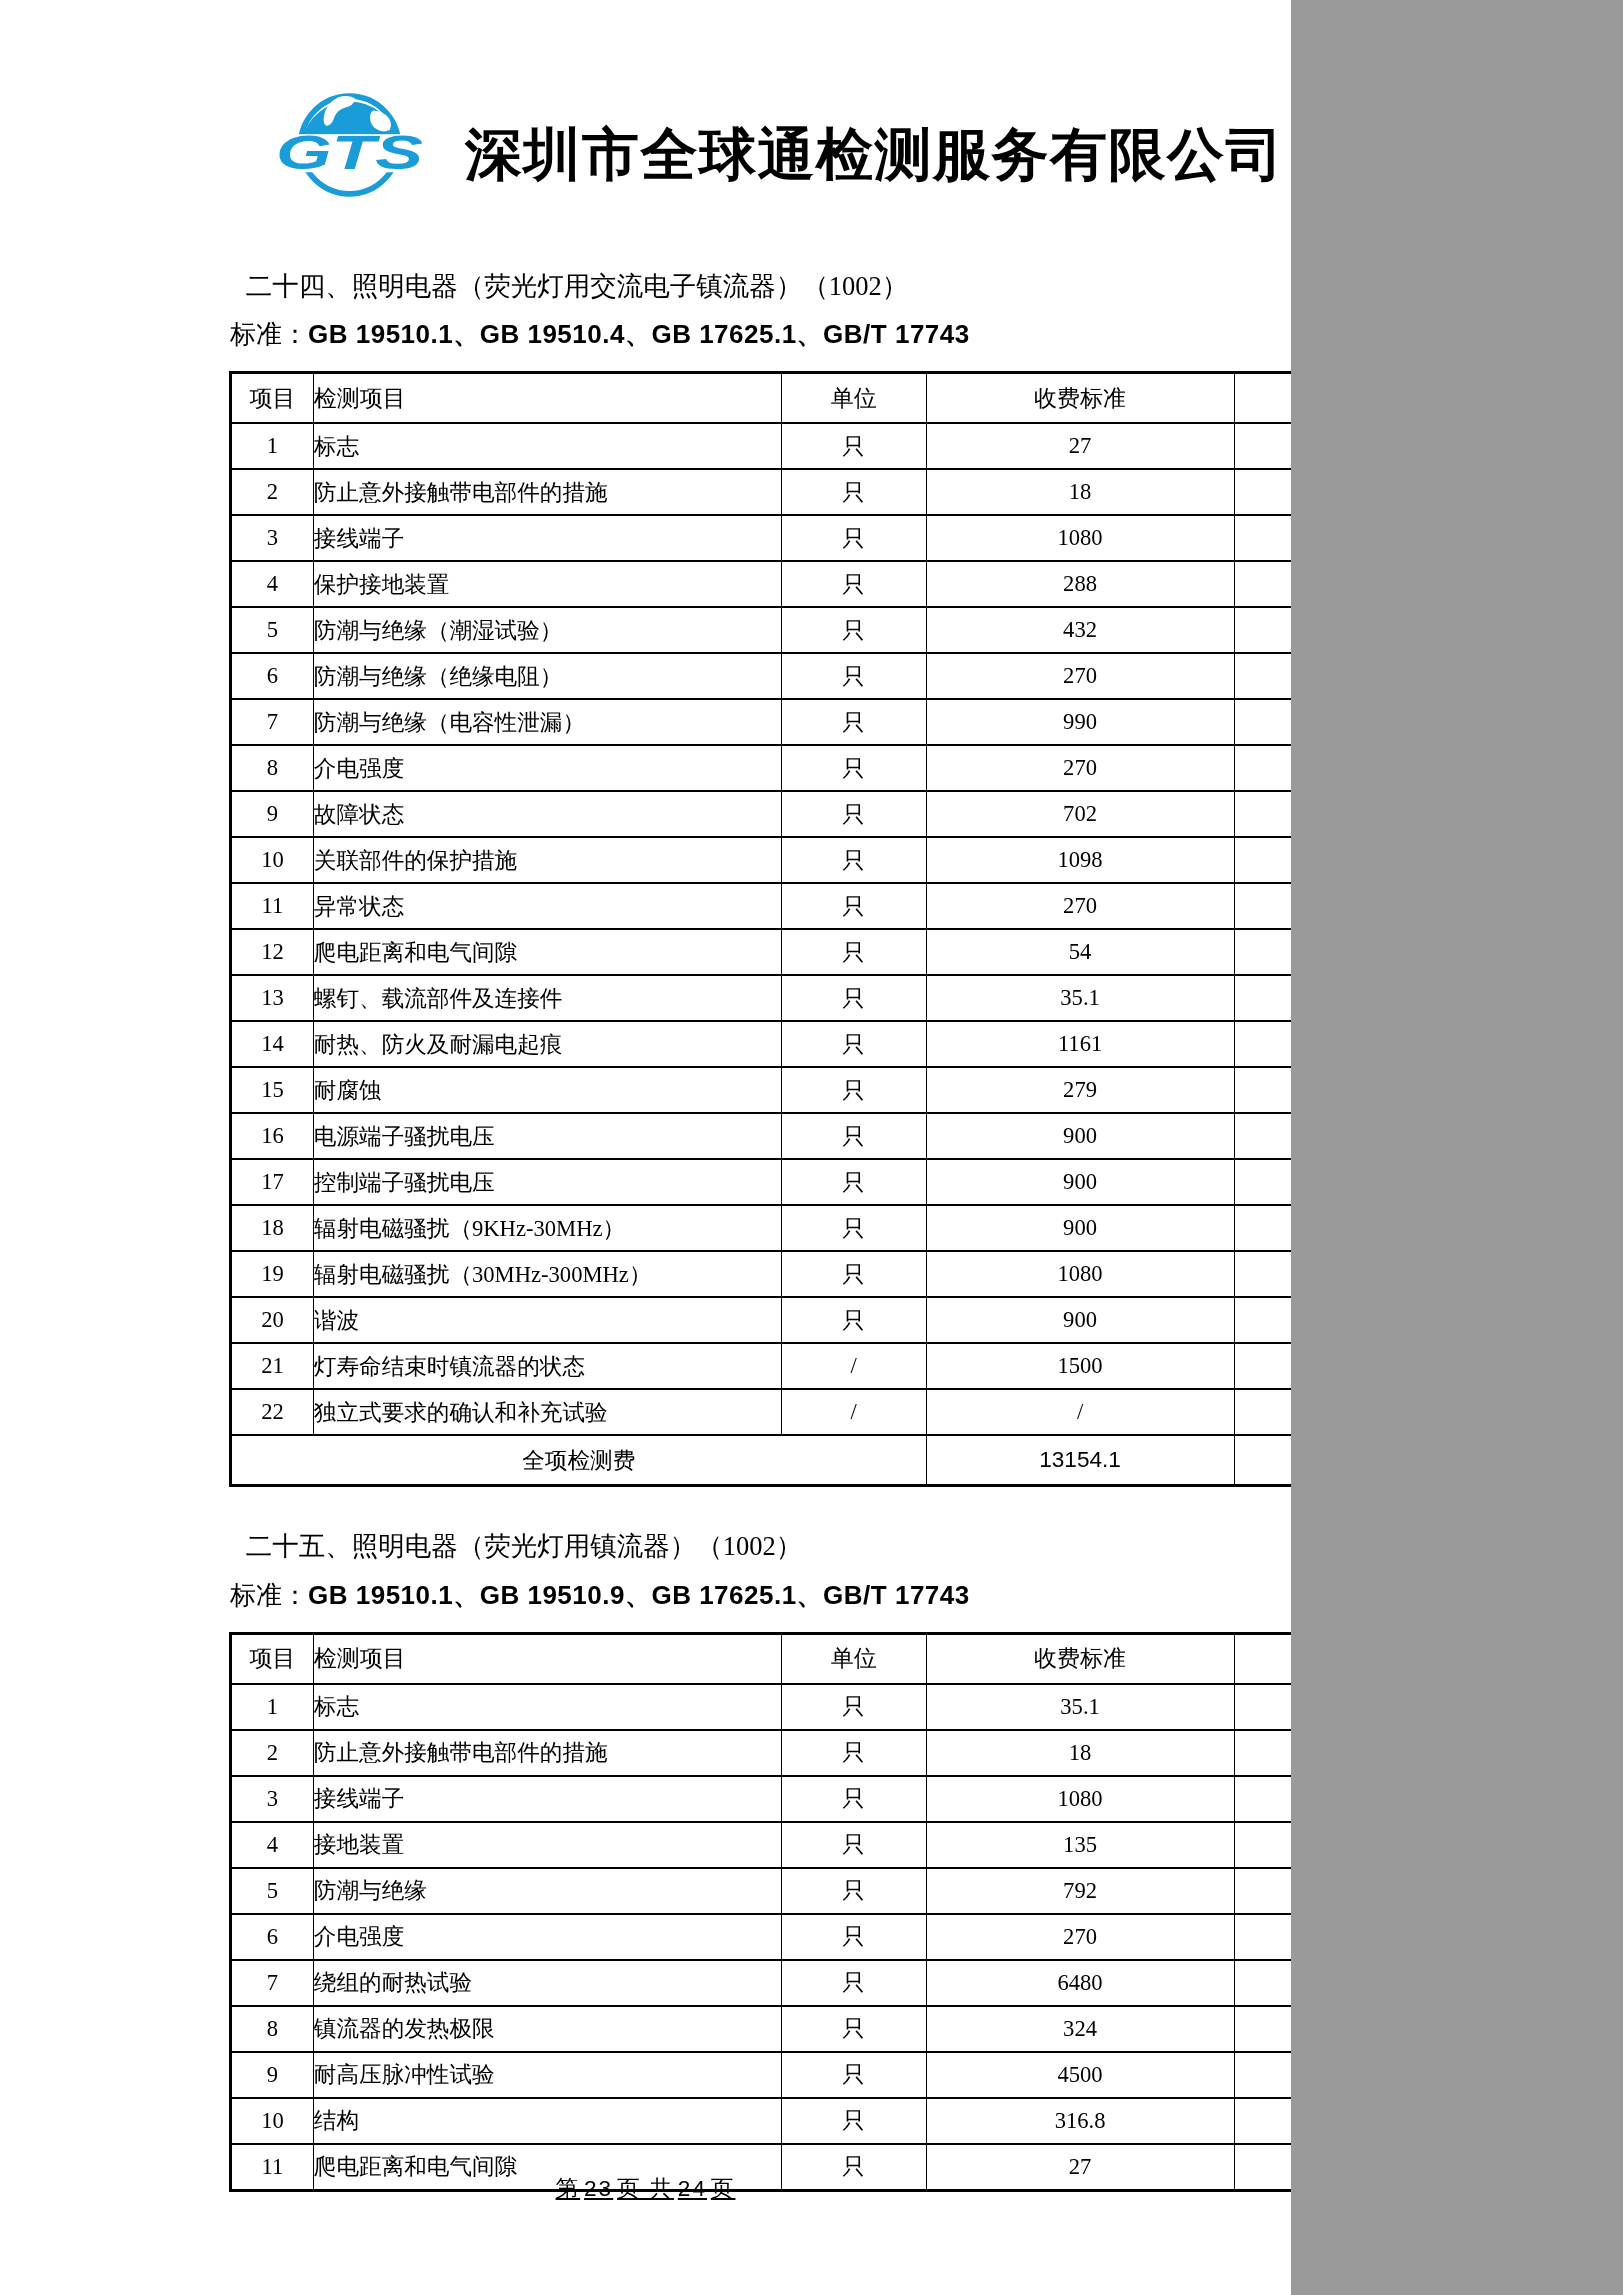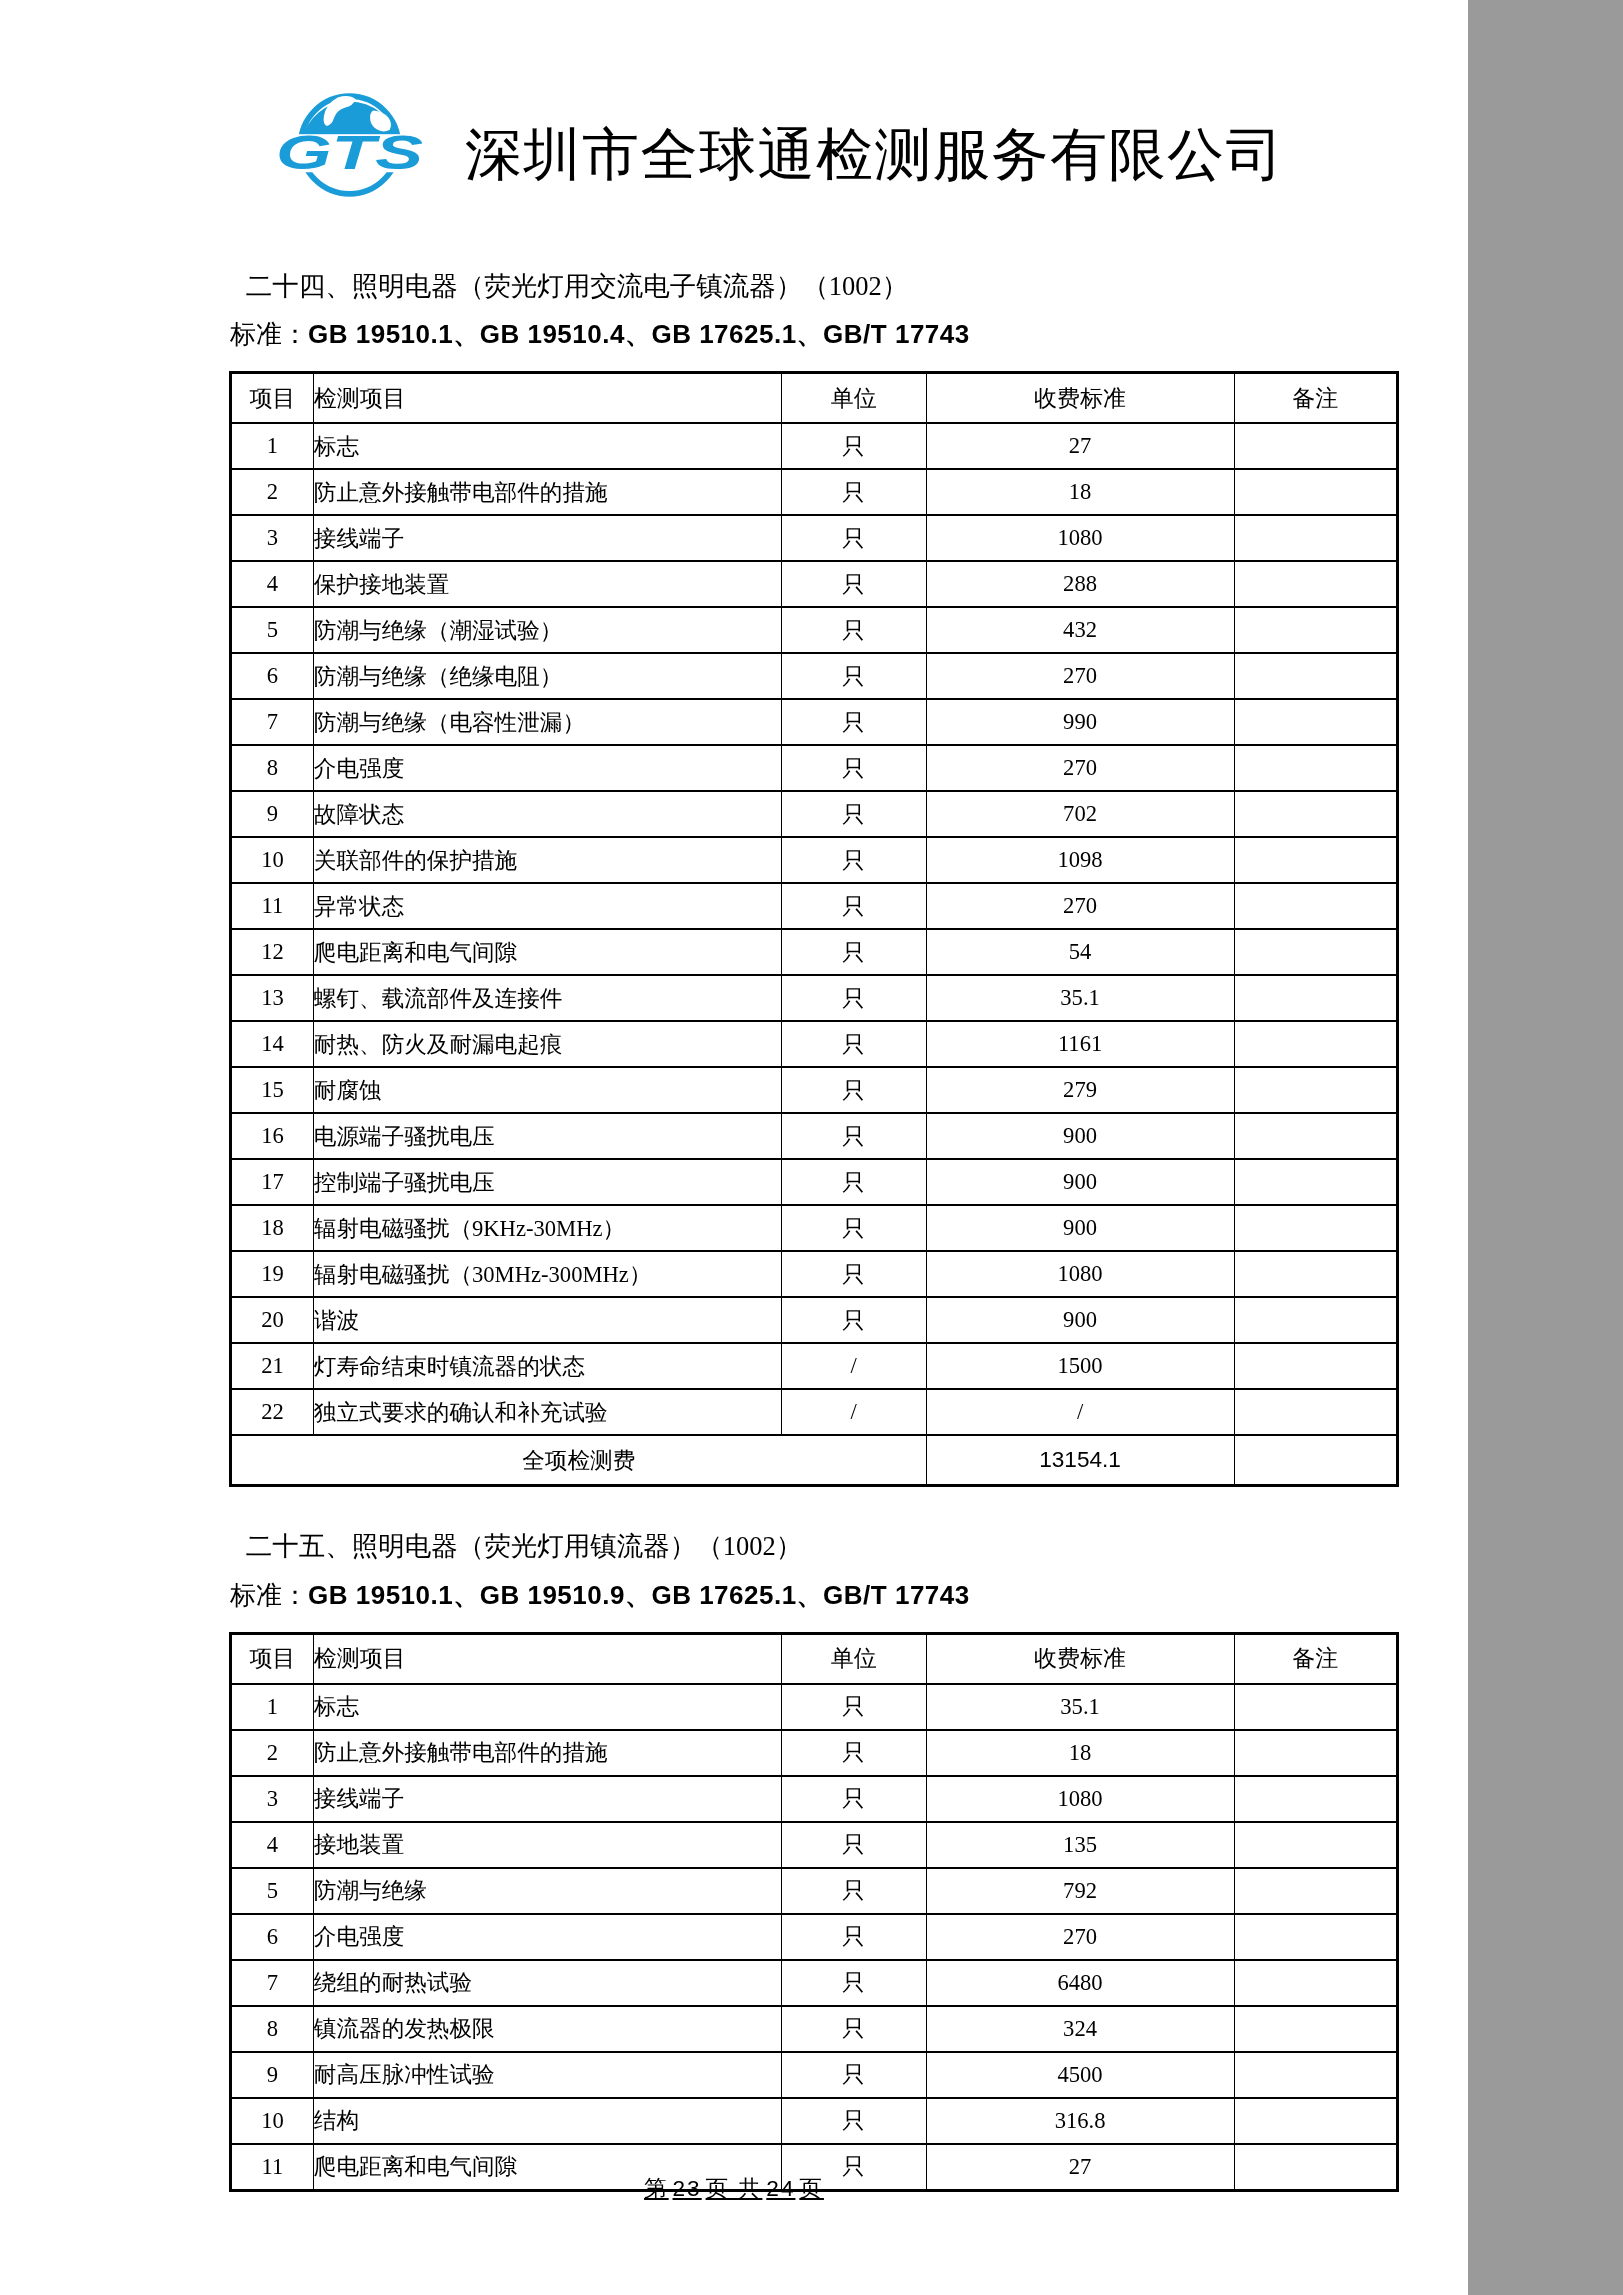--- a/index.html
+++ b/index.html
@@ -1,29 +1,29 @@
 <!DOCTYPE html>
 <html style="font-size:7.9px"><head>
 <meta charset="utf-8">
 <style>
   html,body { margin:0; padding:0; background:#9a9a9a; }
   .page {
     position:relative;
-    width:1468px; height:2295px;
+    width:1291px; height:2295px;
     background:#ffffff;
     font-family:"Liberation Serif","DejaVu Serif",serif;
     color:#000;
     overflow:hidden;
   }
   
   .logo-wrap { position:absolute; left:271px; top:91px; width:157px; height:108px; }
   .logo-wrap svg { width:100%; height:100%; display:block; }
   .company-name {
     position:absolute; left:465px; top:117px;
-    font-size:57px; font-weight:normal; letter-spacing:1.5px;
+    font-size:57px; font-weight:bold; letter-spacing:1.5px;
     white-space:nowrap;
   }
   
   .content { position:absolute; left:229px; top:271px; width:1170px; }
   .section + .section { margin-top:44px; }
   .sec-title {
     font-size:26.5px; font-weight:normal; margin:0 0 0 16.7px;
     white-space:nowrap; line-height:1.2;
   }
   .standards { font-size:26px; margin:16.7px 0 20.6px 1px; white-space:nowrap; line-height:1.2; }

